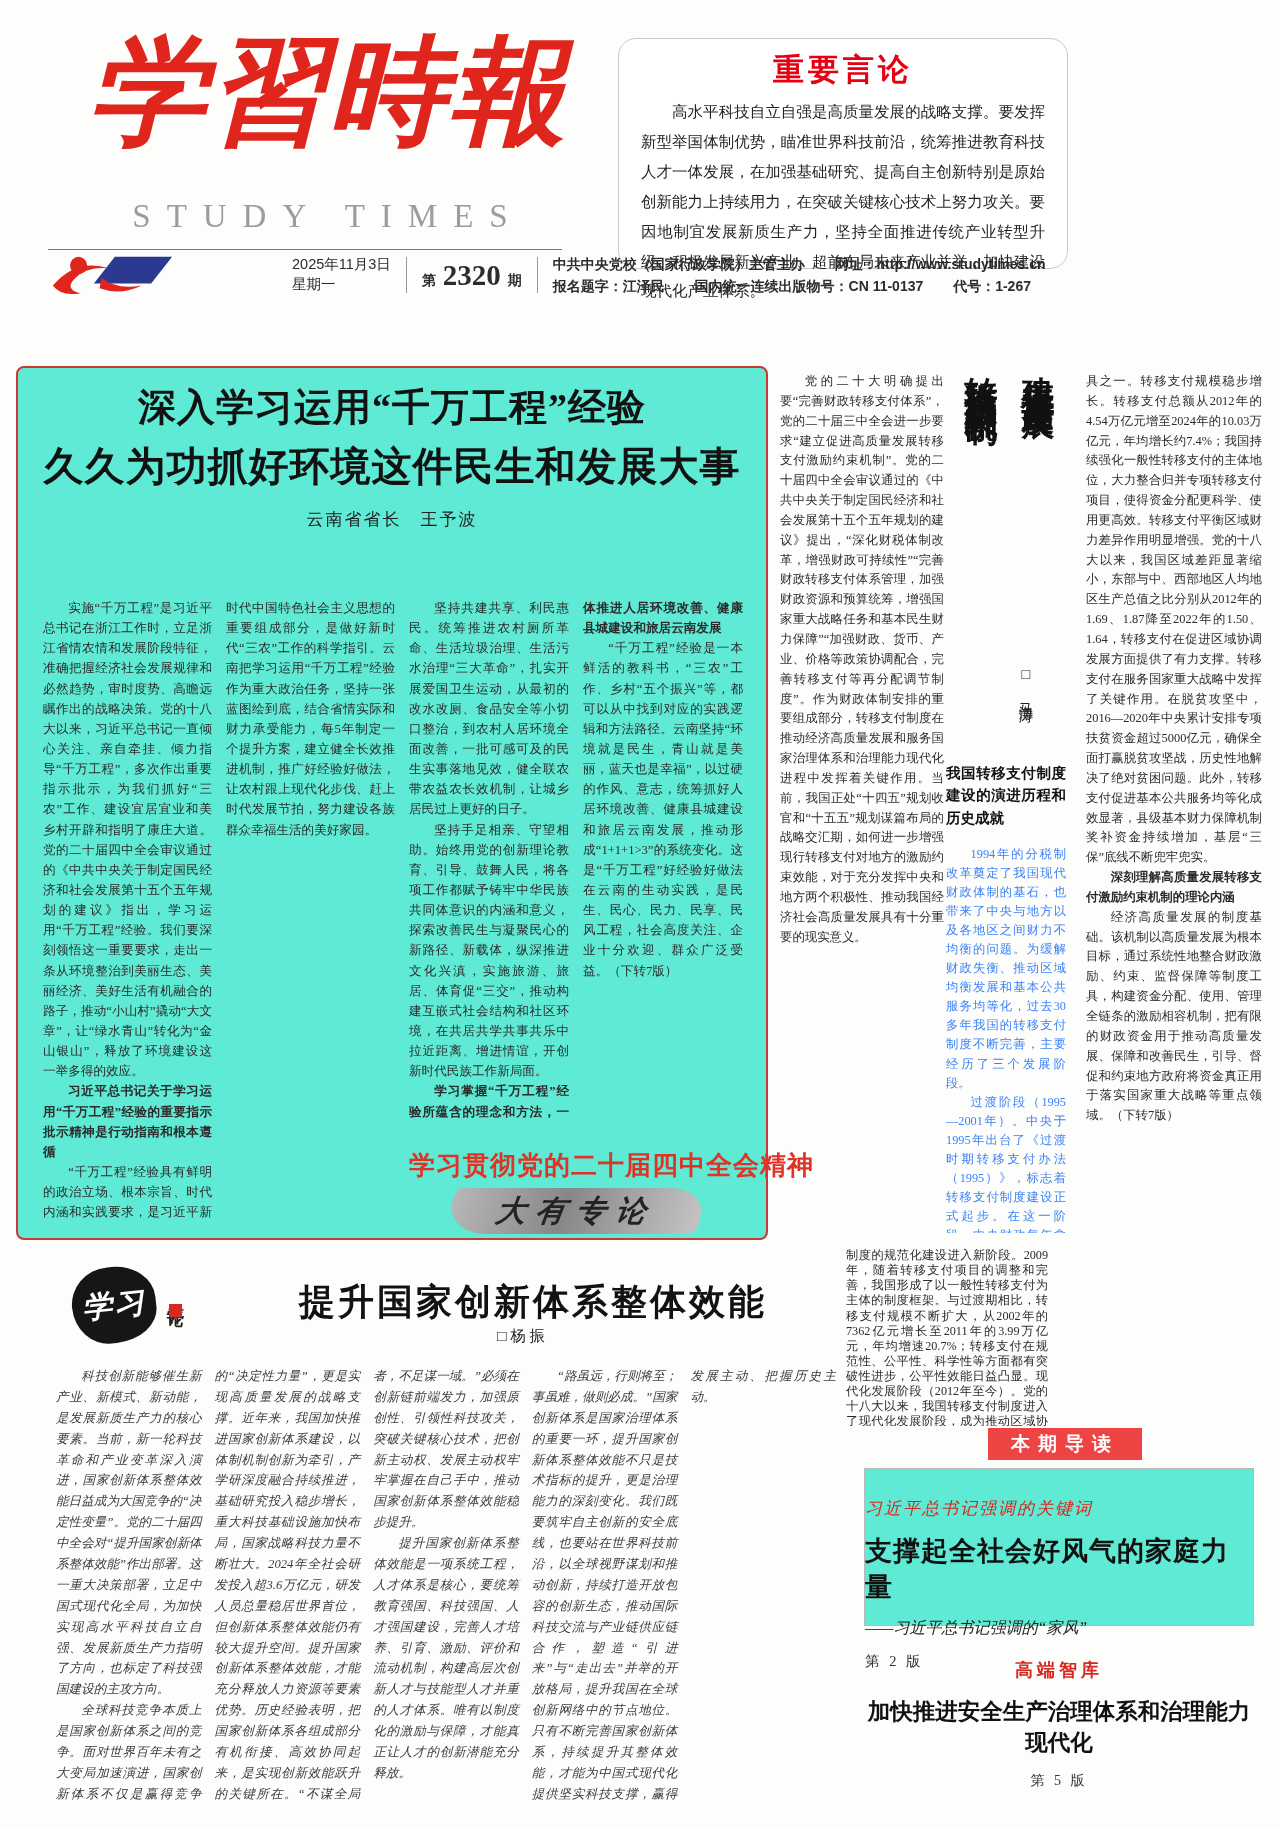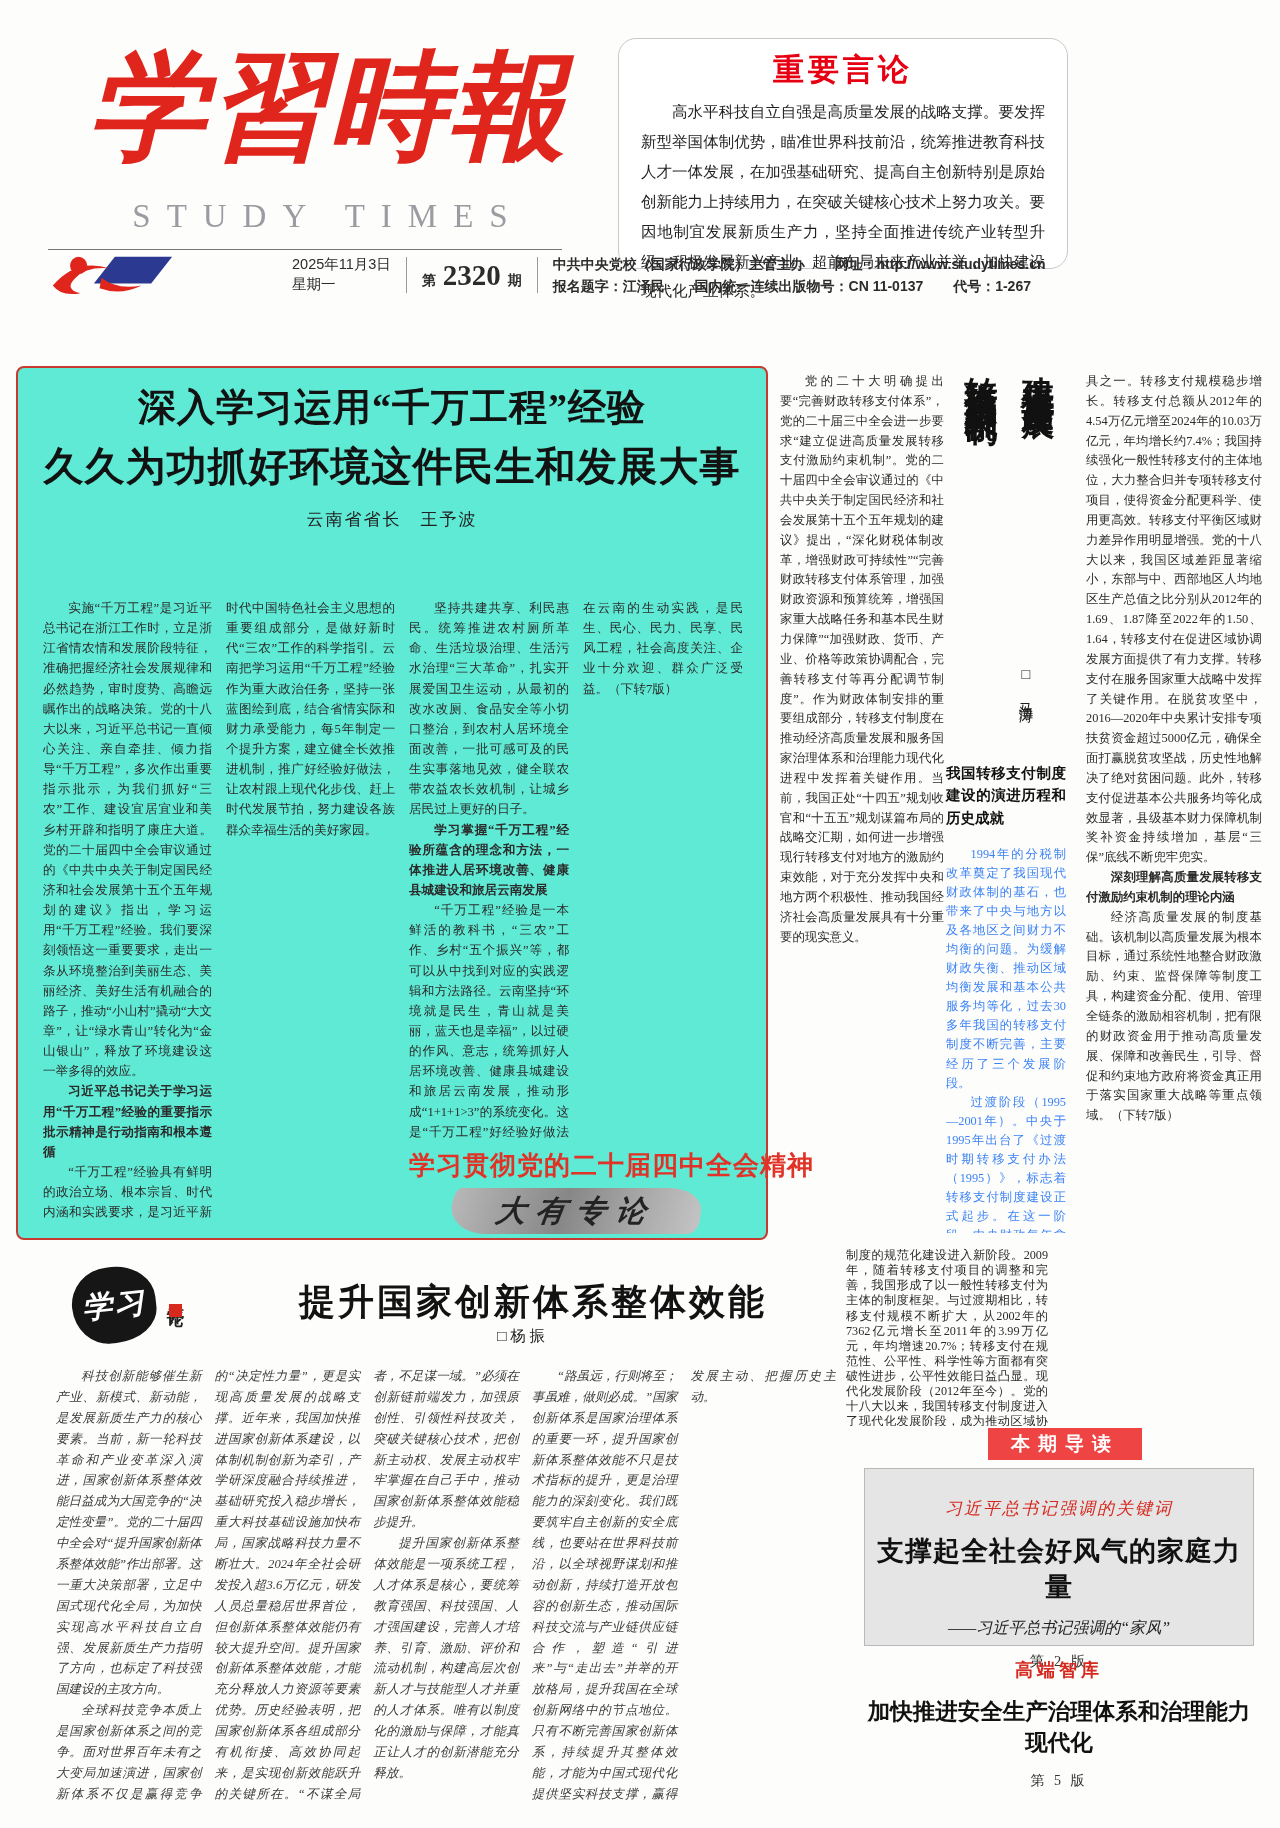--- a/index.html
+++ b/index.html
@@ -8,21 +8,21 @@
     background:#fdfdfb;color:#1a1a1a;
     font-family:"Liberation Serif", serif;
   }
   .abs{position:absolute;}
   .jtext{text-align:justify;overflow:hidden;}
   .para{margin:0;text-indent:2em;}
   .para.sub{font-weight:bold;}
   .nf .para:first-child{text-indent:0;}
 
   
-  .mast-cn{left:86px;top:20px;width:484px;height:182px;text-align:center;
+  .mast-cn{left:86px;top:5px;width:484px;height:182px;text-align:center;
     font-size:118px;line-height:176px;font-weight:900;font-style:italic;
     color:#e0251c;letter-spacing:2px;white-space:nowrap;}
   .mast-en{left:86px;top:198px;width:484px;text-align:center;font-size:33px;
     letter-spacing:16px;color:#9b9ba1;white-space:nowrap;}
   .mast-rule{left:48px;top:249px;width:514px;border-top:1.5px solid #777;}
   .quote-box{left:618px;top:38px;width:450px;height:231px;box-sizing:border-box;
     border:1.5px solid #c9c9c9;border-radius:18px;padding:8px 22px 8px;background:#fff;}
   .quote-box h2{margin:2px 0 6px;text-align:center;font-size:31px;color:#e60012;
     font-family:"Liberation Sans", sans-serif;font-weight:bold;letter-spacing:4px;}
   .quote-box p{margin:0;font-size:15.5px;line-height:1.93;text-align:justify;
@@ -83,22 +83,22 @@
   .ih{left:206px;top:1266px;width:630px;text-align:center;font-size:36px;font-weight:900;
     letter-spacing:3px;color:#121212;margin:12px;}
   .iauthor{left:206px;top:1326px;width:630px;text-align:center;font-size:15.5px;color:#222;}
   .ibody{left:56px;top:1366px;width:780px;height:450px;column-count:5;column-gap:13px;column-fill:auto;
     font-size:12.6px;line-height:1.66;font-style:italic;color:#3a3a3a;}
 
   
   .blabel{left:988px;top:1428px;width:154px;height:32px;background:#ef4444;color:#fff;
     text-align:center;line-height:32px;font-size:19px;font-weight:bold;letter-spacing:8px;
     font-family:"Liberation Sans", sans-serif;}
-  .bbox{left:864px;top:1468px;width:390px;height:178px;box-sizing:border-box;
-    border:1px solid #b9b9b9;text-align:center;padding-top:28px;background:#e5e5e5;}
+  .bbox{left:864px;top:1468px;width:390px;height:158px;box-sizing:border-box;
+    border:1px solid #b9b9b9;text-align:left;padding-top:28px;background:#5eead4;}
   .bkicker{font-size:17px;color:#d6281e;font-style:italic;letter-spacing:2px;}
   .btitle{margin-top:13px;font-size:27px;font-weight:900;color:#111;letter-spacing:1px;}
   .bsub{margin-top:13px;font-size:16px;font-style:italic;color:#222;}
   .bpage{margin-top:13px;font-size:14.5px;color:#333;letter-spacing:3px;}
   .bitem2{left:864px;top:1658px;width:390px;text-align:center;}
   .bkicker2{font-size:18px;color:#d6281e;font-weight:bold;letter-spacing:4px;
     font-family:"Liberation Sans", sans-serif;}
   .btitle2{margin-top:14px;font-size:22.5px;font-weight:900;color:#111;}
   .bpage2{margin-top:14px;font-size:14px;color:#333;letter-spacing:3px;}
 </style>
@@ -153,20 +153,21 @@
     <div class="mbyline">云南省省长　王予波</div>
     <div class="mbody">
       <div class="mleft jtext">
           <p class="para">实施“千万工程”是习近平总书记在浙江工作时，立足浙江省情农情和发展阶段特征，准确把握经济社会发展规律和必然趋势，审时度势、高瞻远瞩作出的战略决策。党的十八大以来，习近平总书记一直倾心关注、亲自牵挂、倾力指导“千万工程”，多次作出重要指示批示，为我们抓好“三农”工作、建设宜居宜业和美乡村开辟和指明了康庄大道。党的二十届四中全会审议通过的《中共中央关于制定国民经济和社会发展第十五个五年规划的建议》指出，学习运用“千万工程”经验。我们要深刻领悟这一重要要求，走出一条从环境整治到美丽生态、美丽经济、美好生活有机融合的路子，推动“小山村”撬动“大文章”，让“绿水青山”转化为“金山银山”，释放了环境建设这一举多得的效应。</p>
           <p class="para sub">习近平总书记关于学习运用“千万工程”经验的重要指示批示精神是行动指南和根本遵循</p>
           <p class="para">“千万工程”经验具有鲜明的政治立场、根本宗旨、时代内涵和实践要求，是习近平新时代中国特色社会主义思想的重要组成部分，是做好新时代“三农”工作的科学指引。云南把学习运用“千万工程”经验作为重大政治任务，坚持一张蓝图绘到底，结合省情实际和财力承受能力，每5年制定一个提升方案，建立健全长效推进机制，推广好经验好做法，让农村跟上现代化步伐、赶上时代发展节拍，努力建设各族群众幸福生活的美好家园。</p>
         </div>
       <div class="mrightwrap">
         <div class="mright jtext">
             <p class="para">坚持共建共享、利民惠民。统筹推进农村厕所革命、生活垃圾治理、生活污水治理“三大革命”，扎实开展爱国卫生运动，从最初的改水改厕、食品安全等小切口整治，到农村人居环境全面改善，一批可感可及的民生实事落地见效，健全联农带农益农长效机制，让城乡居民过上更好的日子。</p>
+            <p class="para">坚持手足相亲、守望相助。始终用党的创新理论教育、引导、鼓舞人民，将各项工作都赋予铸牢中华民族共同体意识的内涵和意义，探索改善民生与凝聚民心的新路径、新载体，纵深推进文化兴滇，实施旅游、旅居、体育促“三交”，推动构建互嵌式社会结构和社区环境，在共居共学共事共乐中拉近距离、增进情谊，开创新时代民族工作新局面。</p>
             <p class="para sub">学习掌握“千万工程”经验所蕴含的理念和方法，一体推进人居环境改善、健康县城建设和旅居云南发展</p>
             <p class="para">“千万工程”经验是一本鲜活的教科书，“三农”工作、乡村“五个振兴”等，都可以从中找到对应的实践逻辑和方法路径。云南坚持“环境就是民生，青山就是美丽，蓝天也是幸福”，以过硬的作风、意志，统筹抓好人居环境改善、健康县城建设和旅居云南发展，推动形成“1+1+1&gt;3”的系统变化。这是“千万工程”好经验好做法在云南的生动实践，是民生、民心、民力、民享、民风工程，社会高度关注、企业十分欢迎、群众广泛受益。（下转7版）</p>
           </div>
         <div class="banner">
           <div class="bt">学习贯彻党的二十届四中全会精神</div>
           <div class="brush">
             <span>大有专论</span>
           </div>
         </div>
       </div>

